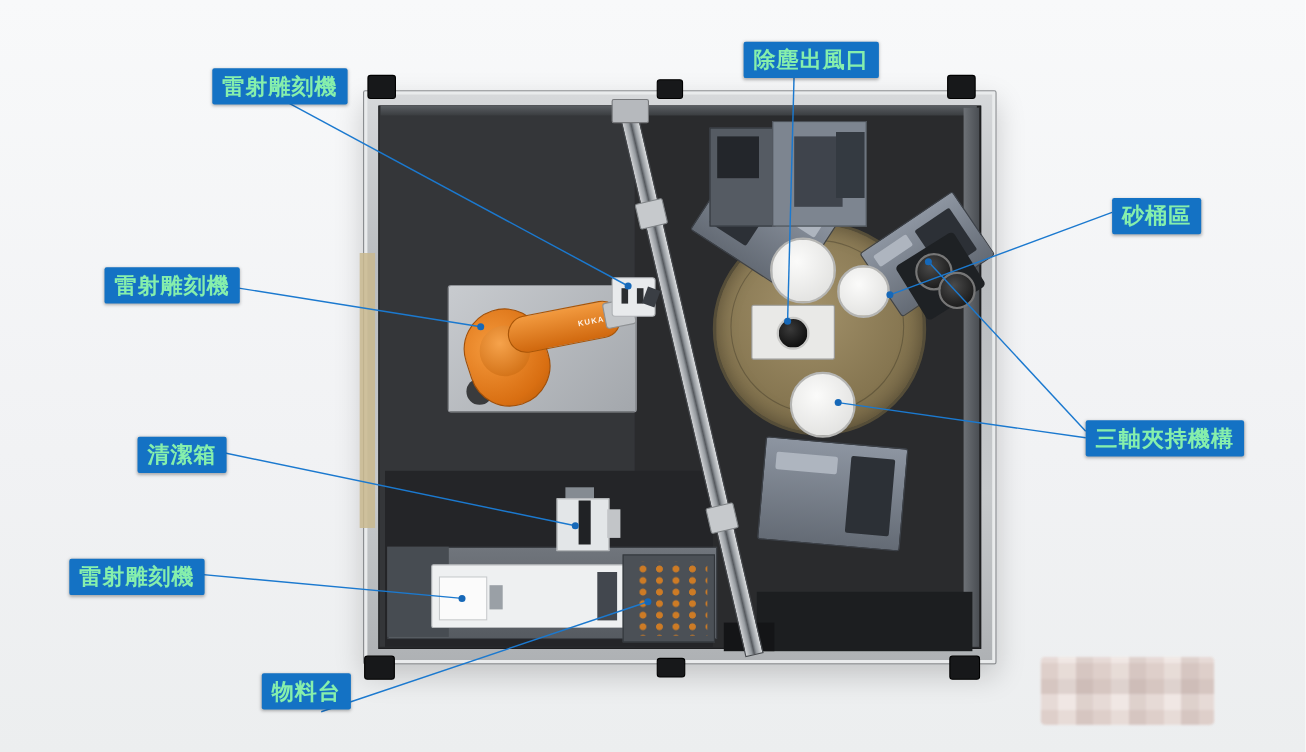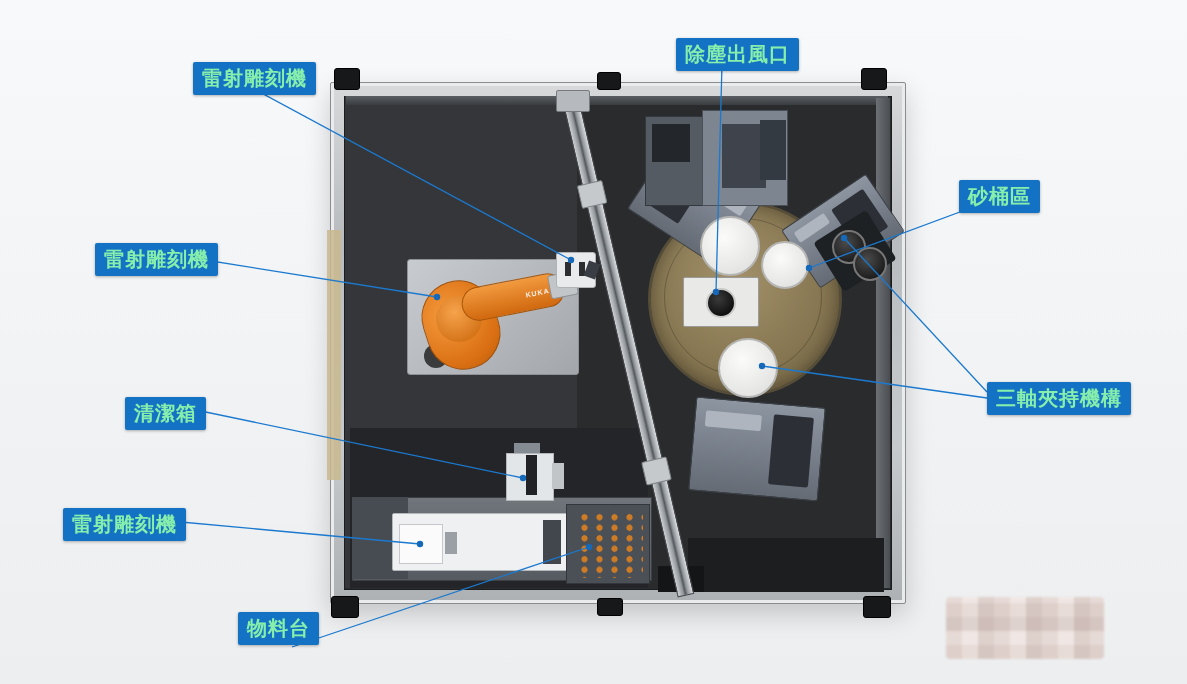--- a/index.html
+++ b/index.html
@@ -106,21 +106,21 @@
   .cleanbox .nub{position:absolute;left:8px;top:-6px;width:26px;height:12px;background:#858b92;}
   .cleanbox .side{position:absolute;left:46px;top:14px;width:12px;height:26px;background:#c2c5c8;}
 
   
   .lines{position:absolute;left:0;top:0;width:1187px;height:684px;pointer-events:none;}
   .label{position:absolute;background:#1472c4;color:#86efac;font-size:20px;font-weight:bold;
          padding:3px 9px;border-radius:2px;letter-spacing:1px;white-space:nowrap;
          box-shadow:0 1px 3px rgba(0,0,0,.3);}
   .lb-gripper{left:193px;top:62px;}
   .lb-dust{left:676px;top:38px;}
-  .lb-sand{left:959px;top:180px;}
+  .lb-sand{left:1011px;top:180px;}
   .lb-arm{left:95px;top:243px;}
   .lb-clamp{left:987px;top:382px;}
   .lb-clean{left:125px;top:397px;}
   .lb-laser{left:63px;top:508px;}
   .lb-material{left:238px;top:612px;}
 
   
   .watermark{left:946px;top:597px;width:158px;height:62px;border-radius:4px;opacity:.9;filter:blur(1px);
      background:
        repeating-linear-gradient(0deg,#ece2df 0 14px,#f6f0ee 14px 28px,#e2d7d4 28px 42px),

